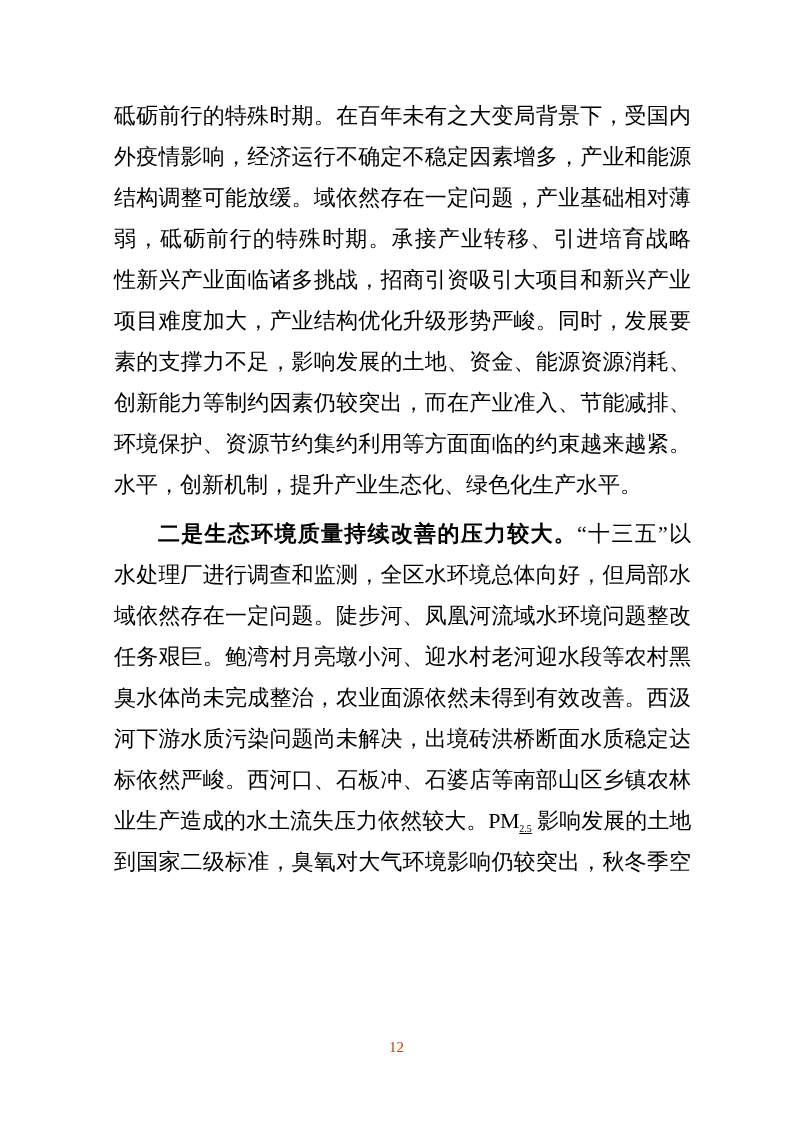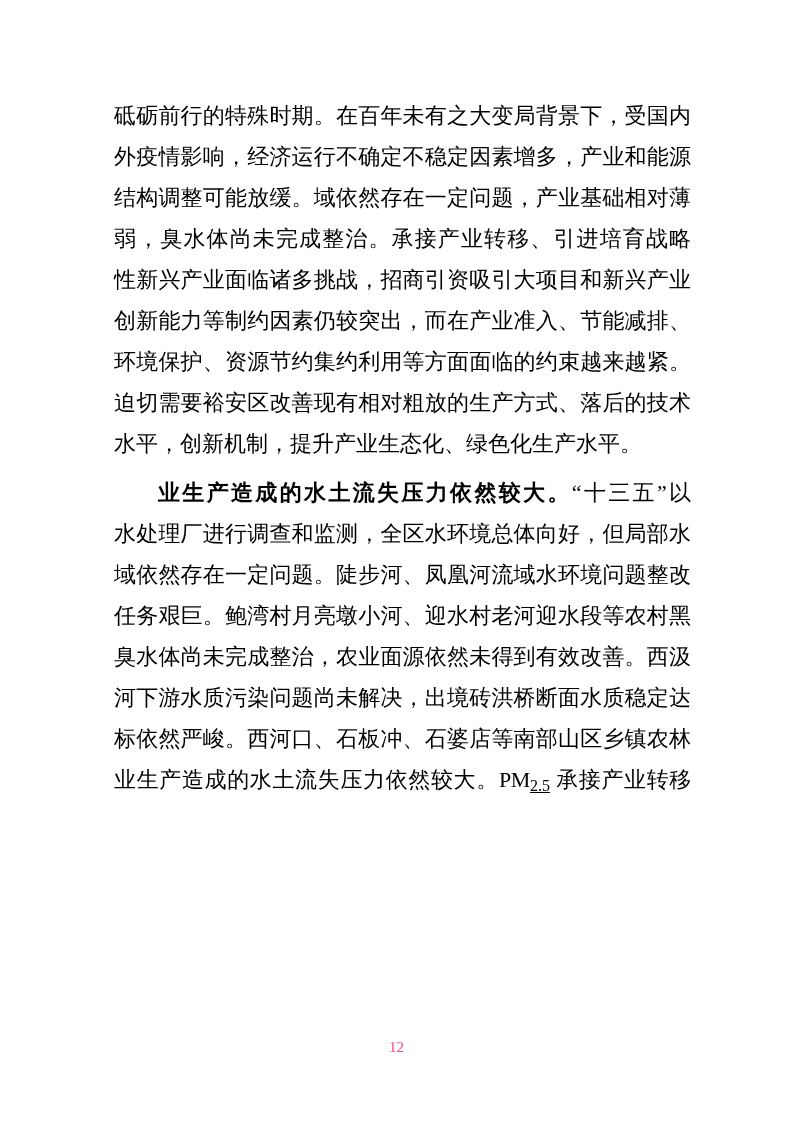--- a/index.html
+++ b/index.html
@@ -36,61 +36,63 @@
   .line.indent {
     padding-left: 44px;
   }
   .line.tight {
     letter-spacing: -0.35px;
   }
   .lead {
     font-weight: 700;
   }
   .sub {
-    font-size: 16px;
+    font-size: 10px;
     vertical-align: -4px;
     letter-spacing: 0;
     text-decoration: underline;
   }
   .page-number {
     position: absolute;
     top: 1038px;
     left: 0;
     width: 100%;
     text-align: center;
     font-size: 15px;
     line-height: 18px;
-    color: #ec4899;
+    color: #c2410c;
   }
 </style>
 </head>
 <body>
 
 <div class="page">
   <div class="text-block">
 
     <div class="para">
       <div class="line">砥砺前行的特殊时期。在百年未有之大变局背景下，受国内</div>
       <div class="line">外疫情影响，经济运行不确定不稳定因素增多，产业和能源</div>
       <div class="line">结构调整可能放缓。域依然存在一定问题，产业基础相对薄</div>
-      <div class="line">弱，臭水体尚未完成整治。承接产业转移、引进培育战略</div>
+      <div class="line">弱，砥砺前行的特殊时期。承接产业转移、引进培育战略</div>
       <div class="line">性新兴产业面临诸多挑战，招商引资吸引大项目和新兴产业</div>
+      <div class="line">项目难度加大，产业结构优化升级形势严峻。同时，发展要</div>
+      <div class="line">素的支撑力不足，影响发展的土地、资金、能源资源消耗、</div>
       <div class="line">创新能力等制约因素仍较突出，而在产业准入、节能减排、</div>
       <div class="line">环境保护、资源节约集约利用等方面面临的约束越来越紧。</div>
-      <div class="line">迫切需要裕安区改善现有相对粗放的生产方式、落后的技术</div>
       <div class="line para-end">水平，创新机制，提升产业生态化、绿色化生产水平。</div>
     </div>
 
     <div class="para para2">
-      <div class="line indent"><span class="lead">业生产造成的水土流失压力依然较大。</span><span>“十三五”以</span></div>
+      <div class="line indent"><span class="lead">二是生态环境质量持续改善的压力较大。</span><span>“十三五”以</span></div>
       <div class="line">水处理厂进行调查和监测，全区水环境总体向好，但局部水</div>
       <div class="line">域依然存在一定问题。陡步河、凤凰河流域水环境问题整改</div>
       <div class="line">任务艰巨。鲍湾村月亮墩小河、迎水村老河迎水段等农村黑</div>
       <div class="line">臭水体尚未完成整治，农业面源依然未得到有效改善。西汲</div>
       <div class="line">河下游水质污染问题尚未解决，出境砖洪桥断面水质稳定达</div>
       <div class="line">标依然严峻。西河口、石板冲、石婆店等南部山区乡镇农林</div>
-      <div class="line tight"><span>业生产造成的水土流失压力依然较大。PM</span><span class="sub">2.5</span><span> 承接产业转移</span></div>
+      <div class="line tight"><span>业生产造成的水土流失压力依然较大。PM</span><span class="sub">2.5</span><span> 影响发展的土地</span></div>
+      <div class="line">到国家二级标准，臭氧对大气环境影响仍较突出，秋冬季空</div>
     </div>
 
   </div>
 
   <div class="page-number">12</div>
 </div>
 
 </body></html>

